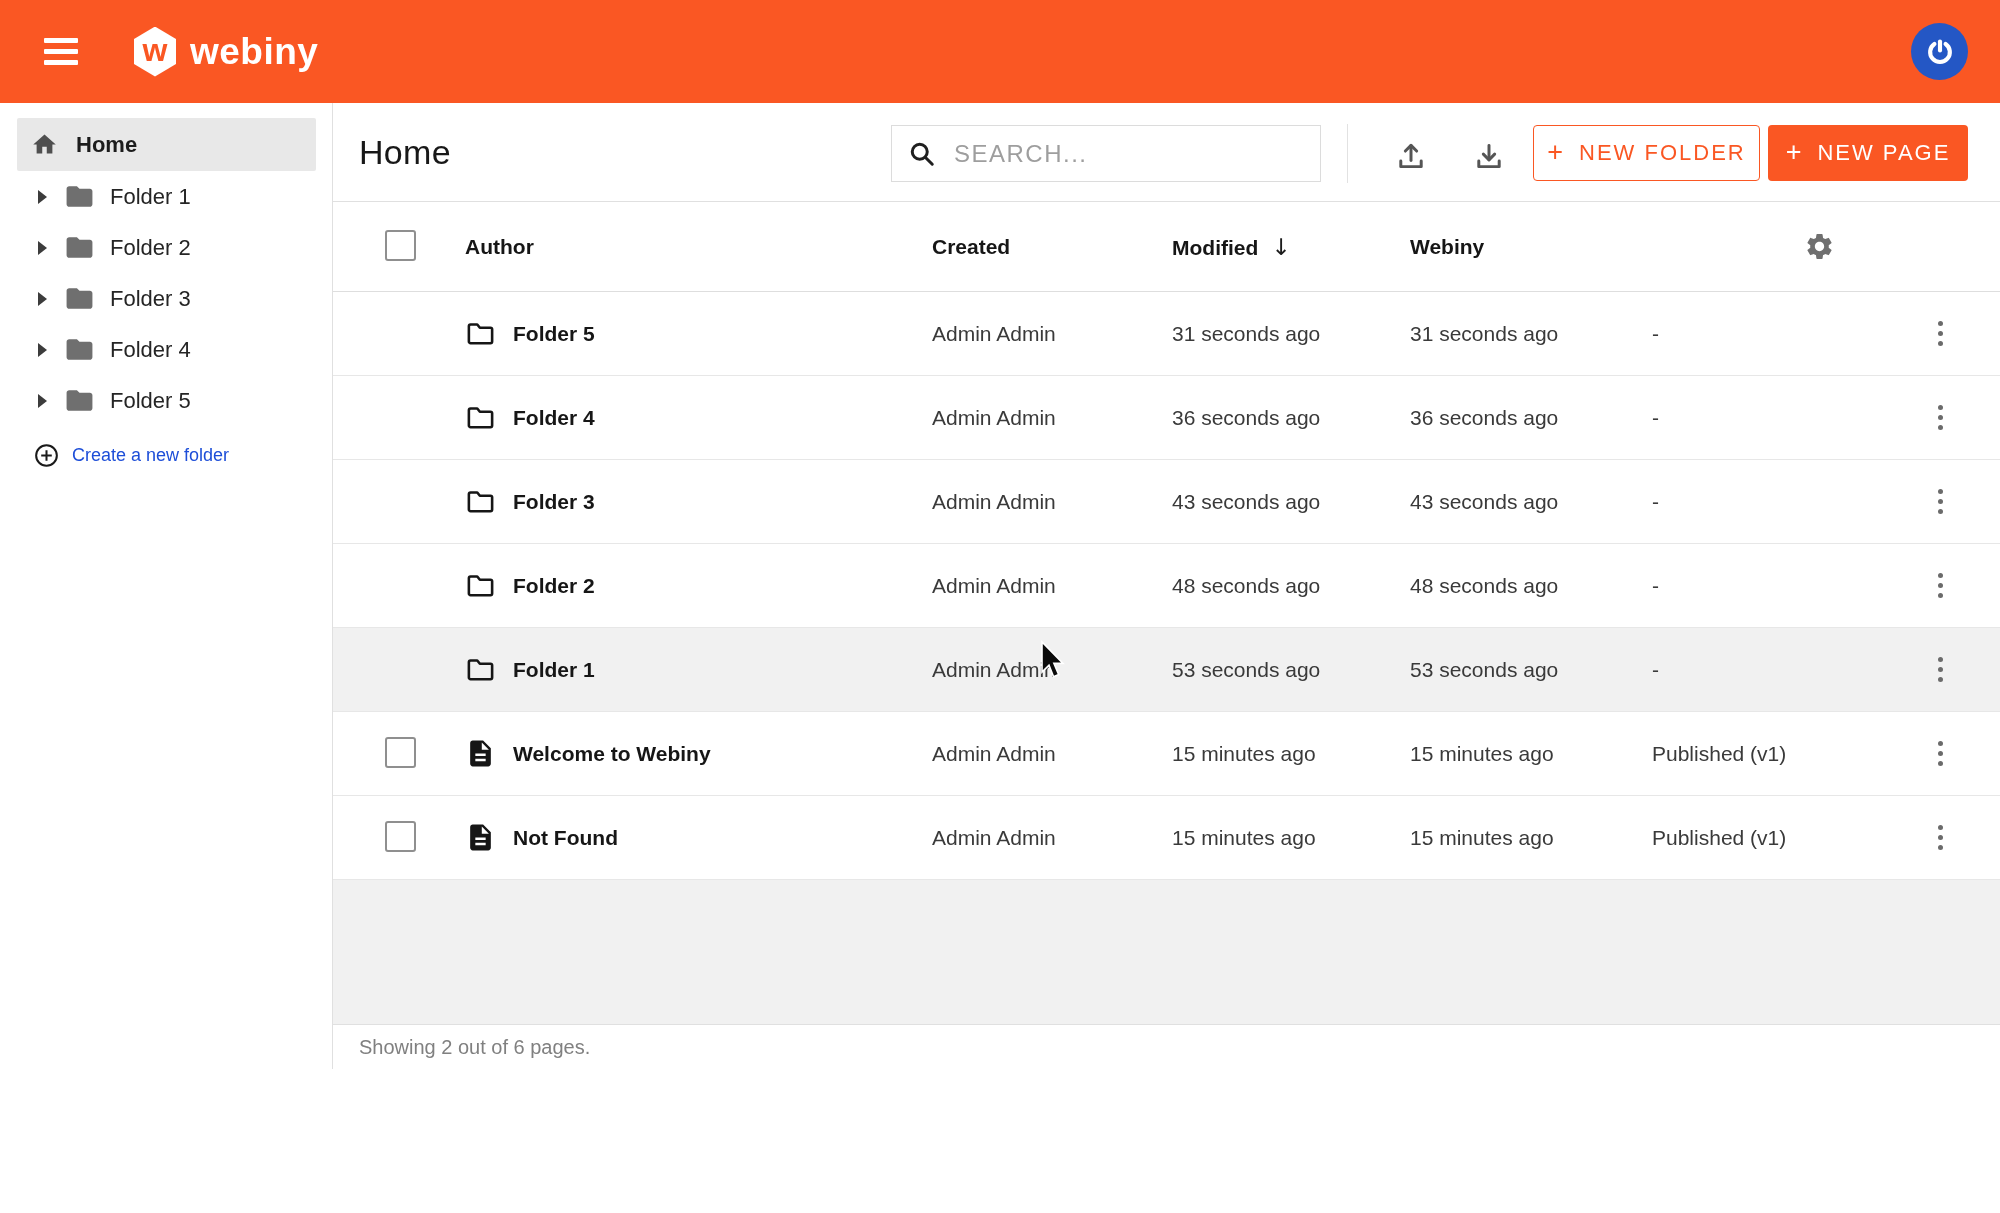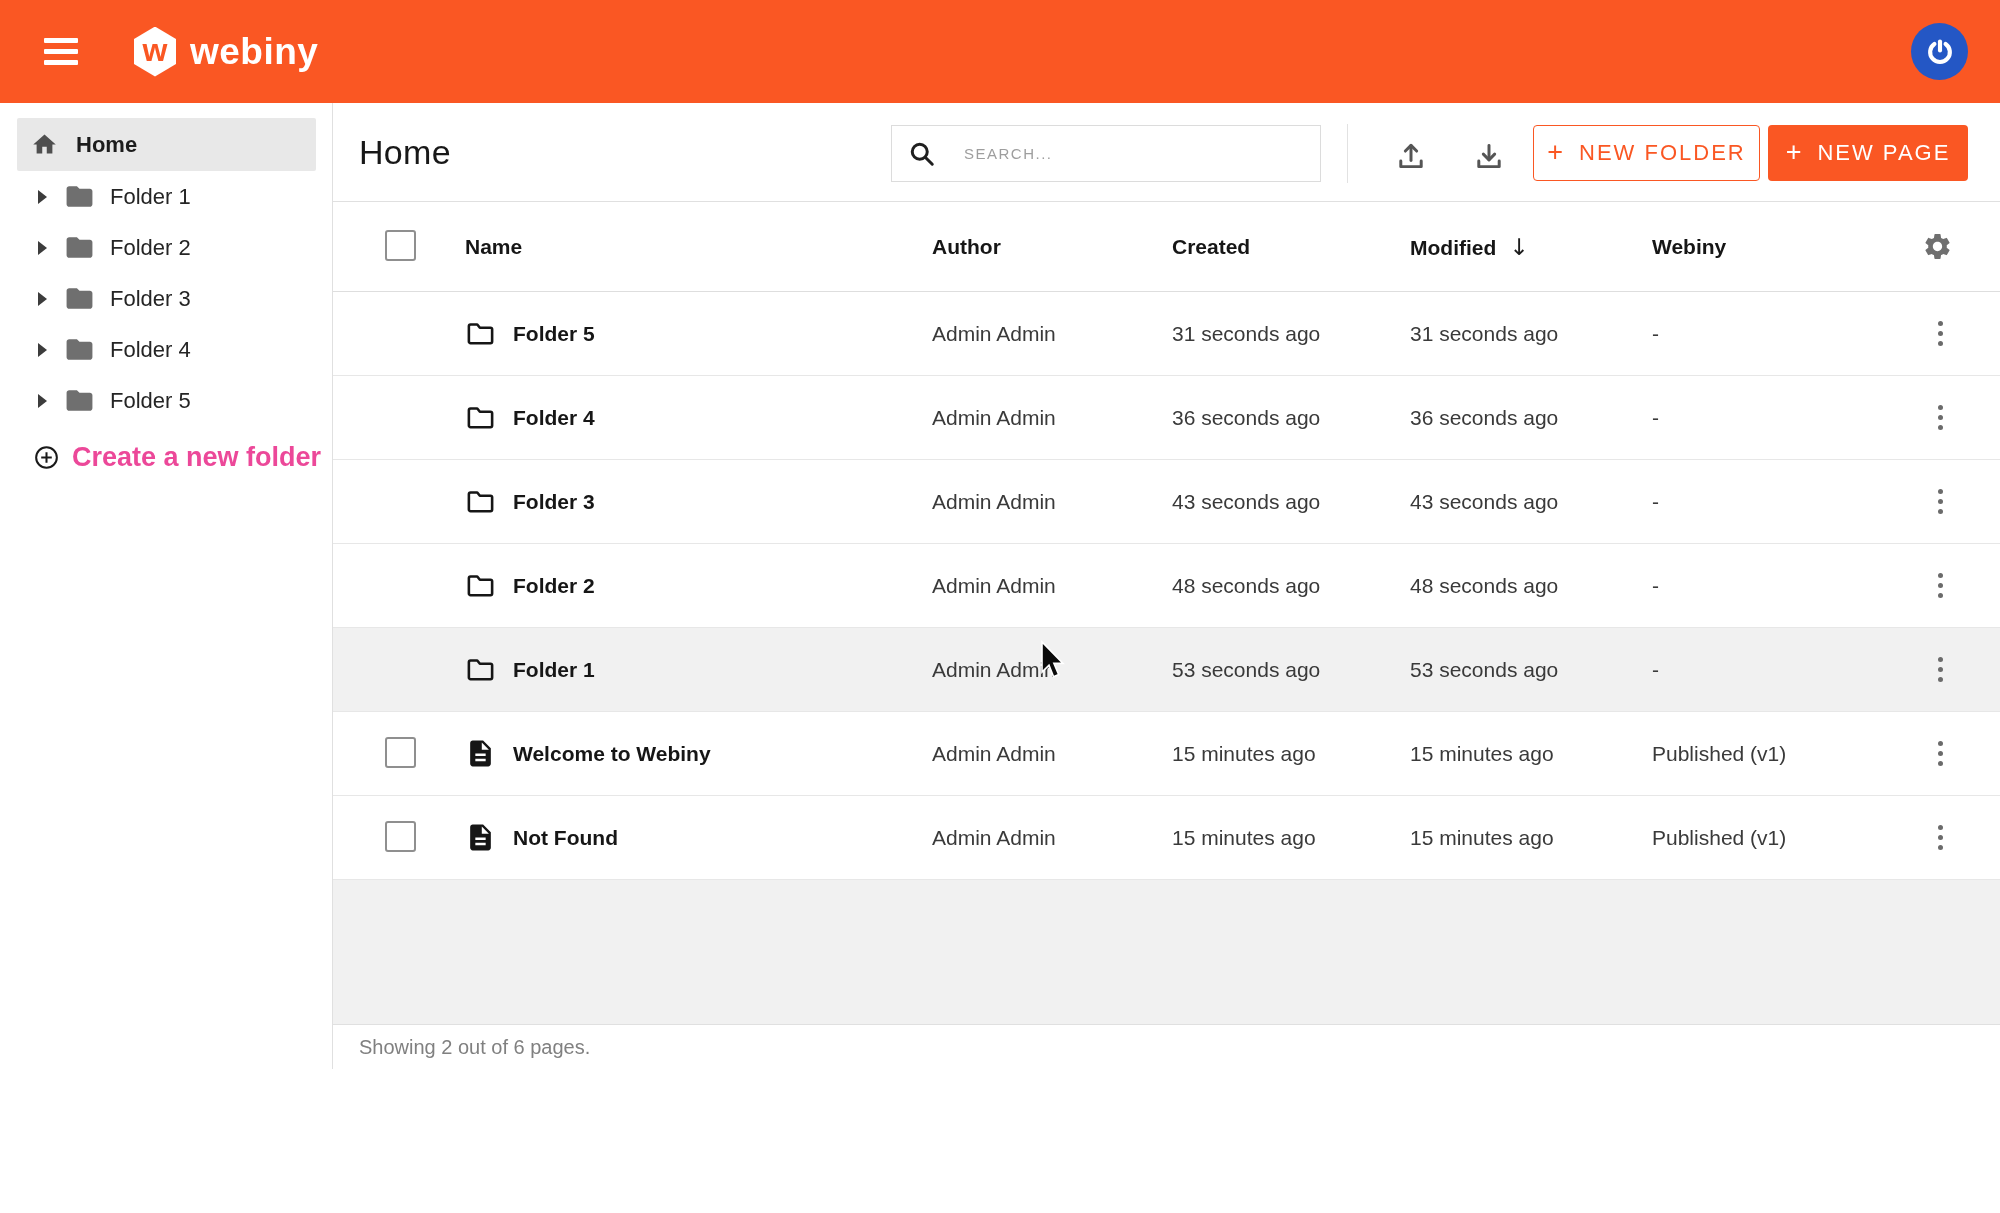--- a/index.html
+++ b/index.html
@@ -32,32 +32,32 @@
   .sidebar { width:333px; min-width:333px; border-right:1px solid #e0e0e0; background:#fff; padding-top:15px; }
   .side-home { margin:0 16px 0 17px; height:53px; background:#e8e8e8; border-radius:2px;
                display:flex; align-items:center; padding-left:14px; gap:18px; cursor:pointer; }
   .side-home .label { font-size:22px; font-weight:700; color:#1c1c1c; }
   .side-folder { height:51px; display:flex; align-items:center; padding-left:38px; cursor:pointer; }
   .caret { width:0; height:0; border-left:9px solid #3c3c3c; border-top:7px solid transparent;
            border-bottom:7px solid transparent; margin-right:17px; }
   .side-folder .f-icon { margin-right:15px; display:flex; }
   .side-folder .label { font-size:22px; color:#252525; }
   .side-create { margin-top:16px; display:flex; align-items:center; padding-left:33px; gap:12px; cursor:pointer; }
-  .side-create .label { font-size:27px; font-weight:700; color:#ec4899; }
+  .side-create .label { font-size:18px; font-weight:400; color:#1d4ed8; }
 
   
   .content { flex:1; display:flex; flex-direction:column; background:#fff; }
 
   .toolbar { height:99px; min-height:99px; border-bottom:1px solid #e0e0e0; position:relative;
              display:flex; align-items:center; }
   .page-title { font-size:34px; font-weight:400; color:#181818; margin:0 0 0 26px; letter-spacing:.3px; }
   .search { position:absolute; left:558px; top:22px; width:430px; height:57px;
             border:1px solid #dcdcdc; background:#fff; display:flex; align-items:center; padding-left:15px; }
   .search svg { flex:none; }
-  .search input { border:none; outline:none; margin-left:25px; width:350px; font-size:15px;
+  .search input { border:none; outline:none; margin-left:15px; width:350px; font-size:24px;
                   letter-spacing:1.5px; color:#333; font-family:inherit; background:transparent; }
   .search input::placeholder { color:#9e9e9e; }
   .vdivider { position:absolute; left:1014px; top:21px; width:1px; height:59px; background:#e2e2e2; }
   .iconbtn { position:absolute; top:36px; width:36px; height:36px; background:none; border:none; padding:0;
              cursor:pointer; display:flex; align-items:center; justify-content:center; }
   .iconbtn.upload { left:1060px; }
   .iconbtn.download { left:1138px; }
   .btn { position:absolute; top:22px; height:56px; border-radius:4px; font-family:inherit;
          font-size:22px; letter-spacing:2px; display:flex; align-items:center; justify-content:center;
          gap:14px; cursor:pointer; }
@@ -211,21 +211,20 @@
         <span>NEW FOLDER</span>
       </button>
       <button class="btn btn-filled">
         <span class="plus">+</span>
         <span>NEW PAGE</span>
       </button>
     </div>
 
     <div class="thead grid">
       <div><button class="checkbox"></button></div>
-      <div>Name</div>
       <div>Author</div>
       <div>Created</div>
       <div class="mod-head">
         <span>Modified</span>
         <span class="sort-arrow">↓</span>
       </div>
       <div>Webiny</div>
       <div class="actions">
         <button class="gearbtn">
           <svg width="31" height="31" viewBox="0 0 24 24" fill="#6f6f6f">

